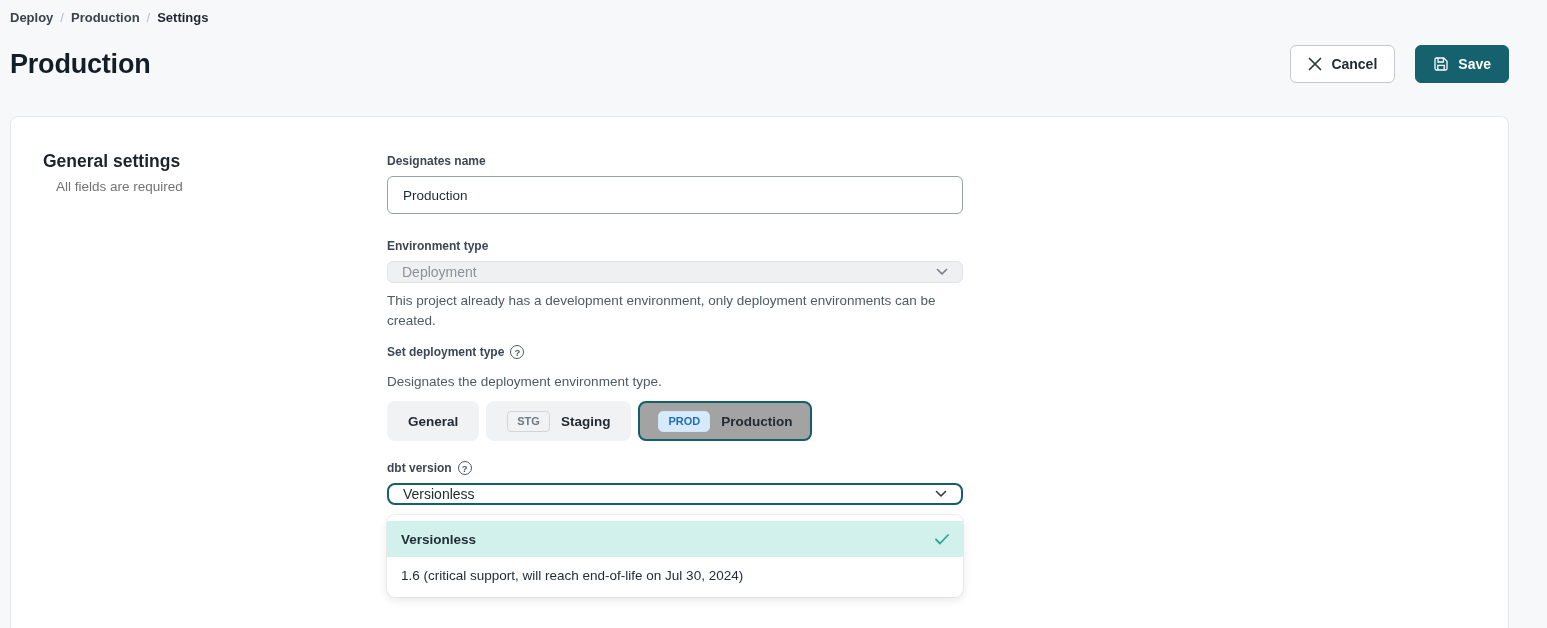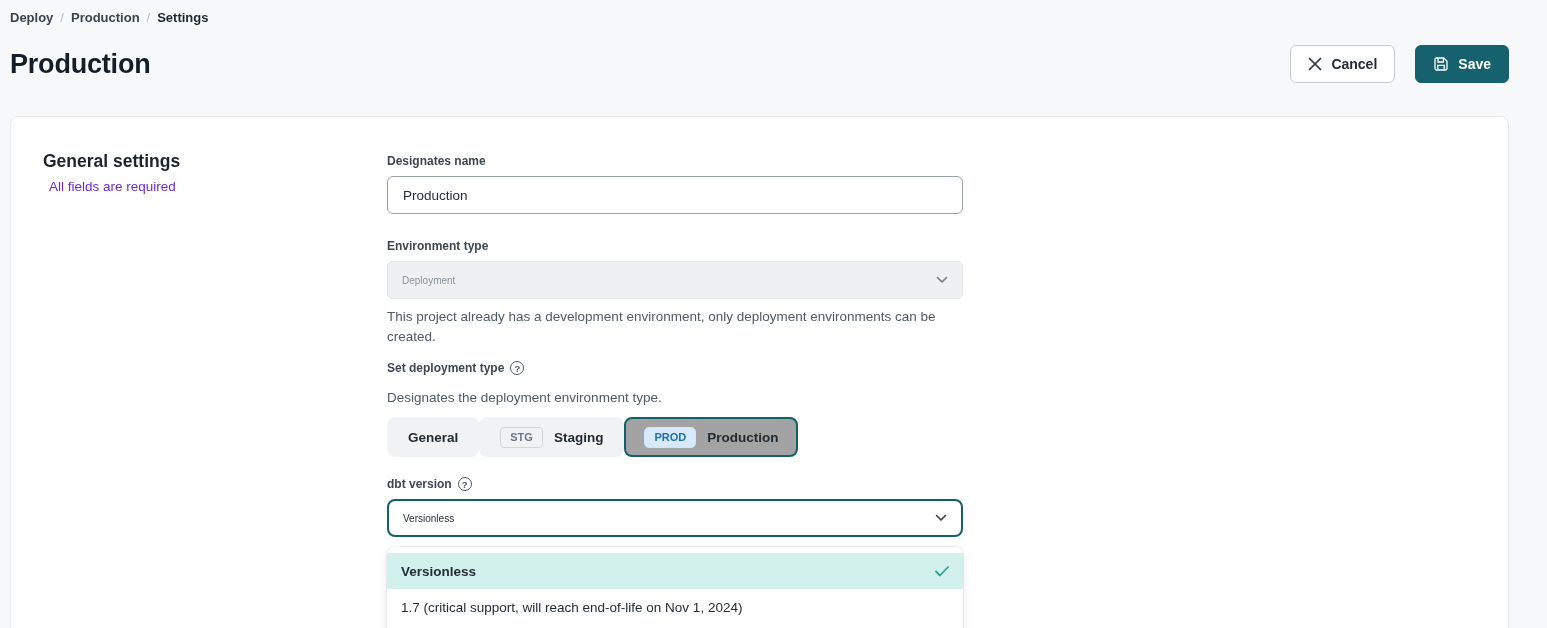--- a/index.html
+++ b/index.html
@@ -30,47 +30,47 @@
     margin: 33px 38px 0 10px;
     background: #ffffff;
     border: 1px solid #e5e7e9;
     border-radius: 8px;
     padding: 34px 32px;
     display: flex;
     height: 580px;
   }
   .col-left { width: 344px; flex: none; }
   .col-left h2 { margin: 0; font-size: 17.5px; font-weight: 700; color: #1b242d; }
-  .col-left p { margin: 7px 6px 0; font-size: 13.5px; color: #6d28d9; }
+  .col-left p { margin: 7px 13px 0; font-size: 13.5px; color: #737373; }
 
   .col-form { width: 576px; flex: none; }
   .field-label { display: inline-block; font-size: 12px; font-weight: 700; color: #3d4752; }
   .mb8 { margin-bottom: 8px; }
   .text-input {
     width: 100%; height: 38px; border: 1px solid #99a0a8; border-radius: 6px;
     padding: 0 15px; font-size: 13.5px; color: #1f2933; background: #fff;
     font-family: inherit; margin-bottom: 22px; outline: none;
   }
   .select {
-    height: 38px; border-radius: 6px; display: flex; align-items: center;
-    justify-content: space-between; padding: 0 14px; font-size: 10px; width: 100%;
+    height: 22px; border-radius: 6px; display: flex; align-items: center;
+    justify-content: space-between; padding: 0 14px; font-size: 14px; width: 100%;
   }
   .select.disabled { background: #eff0f2; border: 1px solid #e2e4e7; color: #8a929b; cursor: default; }
   .select.focused  { background: #fff; border: 2px solid #11606c; border-radius: 8px; color: #222c36; cursor: pointer; }
   .chev { display: inline-flex; align-items: center; color: #737b84; }
   .chev.dark { color: #333d47; }
   .helper { font-size: 13.5px; color: #4e5a64; line-height: 20px; margin: 8px 0 14px; }
   .label-row { display: flex; align-items: center; gap: 6px; }
   .help-circle {
     width: 14px; height: 14px; border: 1.3px solid #4c5863; border-radius: 50%;
     color: #4c5863; font-size: 9.5px; font-weight: 700;
     display: inline-flex; align-items: center; justify-content: center; cursor: pointer;
   }
   .desc { font-size: 13.5px; color: #4e5a64; margin: 15px 0 12px; }
-  .seg-row { display: flex; margin-bottom: 20px; }
+  .seg-row { display: flex; gap: 7px; margin-bottom: 20px; }
   .seg {
     height: 40px; border-radius: 8px; background: #f1f2f4; border: none;
     display: inline-flex; align-items: center; gap: 11px; padding: 0 21px;
     font-size: 13.5px; font-weight: 700; color: #222b34; cursor: pointer; font-family: inherit;
   }
   .seg.selected { background: #a3a3a3; border: 2px solid #11606c; padding: 0 18px; }
   .badge { font-size: 11px; font-weight: 600; border-radius: 4px; padding: 3px 9px; line-height: 13px; }
   .badge.stg  { border: 1px solid #d2d6da; color: #6e7881; background: transparent; }
   .badge.prod { background: #d6eafb; color: #1f6eb5; border: 1px solid #cfe6fa; border-radius: 5px; }
   .dbt-label-row { margin-bottom: 8px; }
@@ -181,21 +181,18 @@
     <div class="dropdown">
       <div class="opt selected">
         <span>Versionless</span>
         <span class="check">
           <svg width="14" height="11" viewBox="0 0 14 11">
               <path d="M1 5.5 L5 9.5 L13 1" fill="none" stroke="#2aa794" stroke-width="1.8" stroke-linecap="round" stroke-linejoin="round"></path>
             </svg>
         </span>
       </div>
       <div class="opt">
-        <span>1.7 (critical support, will reach end-of-life on Nov 1, 2024)</span>
-      </div>
-      <div class="opt">
         <span>1.6 (critical support, will reach end-of-life on Jul 30, 2024)</span>
       </div>
     </div>
 
   </div>
 </div>
 
 </body></html>

